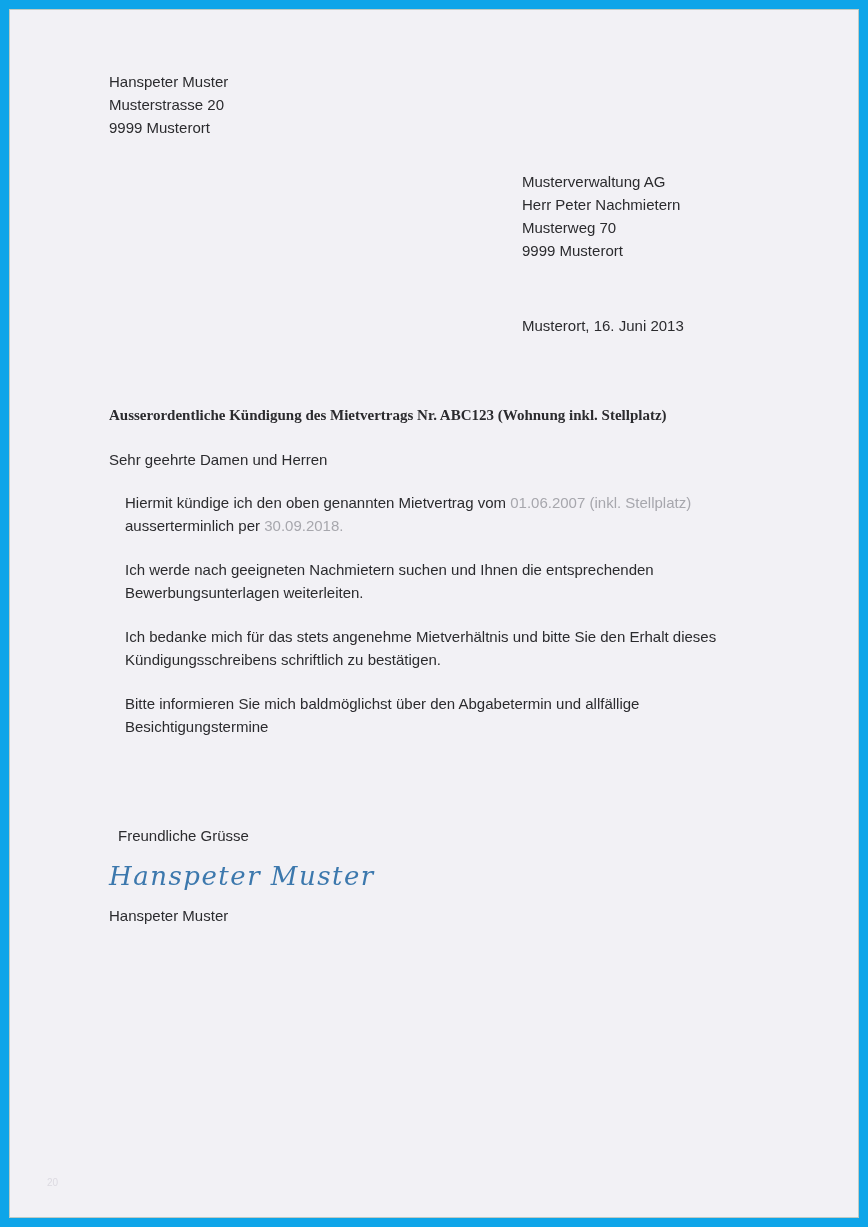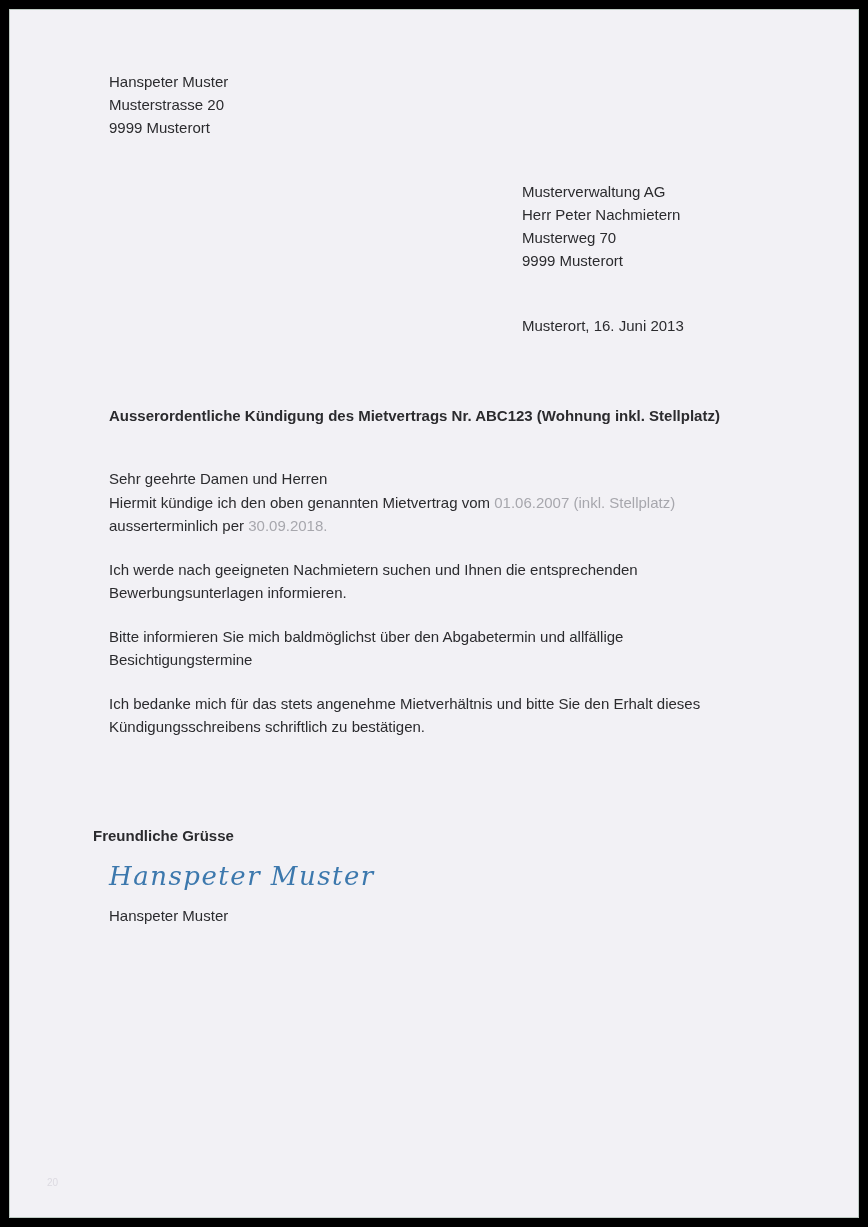--- a/index.html
+++ b/index.html
@@ -2,38 +2,38 @@
 <html><head>
 <meta charset="utf-8">
 <style>
   html, body { margin: 0; padding: 0; background: #2f6e38; }
   .page {
     position: relative;
     width: 868px;
     height: 1227px;
     box-sizing: border-box;
     background: #f2f1f5;
-    border: 9px solid #000000;
+    border: 9px solid #0ea5e9;
     box-shadow: inset 0 0 0 1px rgba(40, 90, 50, 0.25);
     font-family: "Liberation Sans", sans-serif;
     font-size: 15px;
     line-height: 23px;
     color: #2b2b2e;
     overflow: hidden;
   }
   .abs { position: absolute; }
   .sender-block   { left: 100px; top: 61px;  }
-  .recipient-block{ left: 513px; top: 171px; }
+  .recipient-block{ left: 513px; top: 161px; }
   .date-line      { left: 513px; top: 305px; }
-  .subject-line   { left: 100px; top: 395px; font-weight: bold; white-space: nowrap; }
-  .salutation     { left: 100px; top: 458px; }
+  .subject-line   { left: 100px; top: 395px; font-weight: bold; white-space: nowrap; font-family: Liberation Serif, serif; }
+  .salutation     { left: 100px; top: 439px; }
   .body-col       { left: 100px; top: 482px; width: 648px; }
-  .body-col p     { margin: 0 0 21px 0; }
+  .body-col p     { margin: 0 0 21px 16px; }
   .muted          { color: #a7a7ad; }
-  .closing        { left: 84px; top: 815px; font-weight: bold; }
+  .closing        { left: 109px; top: 815px; }
   .signature {
     left: 100px; top: 850px;
     font-family: "DejaVu Serif", serif;
     font-style: italic;
     font-size: 26px;
     line-height: 34px;
     letter-spacing: 1.5px;
     color: #3c78ad;
   }
   .signer-name    { left: 100px; top: 895px; }
@@ -63,23 +63,23 @@
   </div>
 
   <div class="abs date-line">Musterort, 16. Juni 2013</div>
 
   <div class="abs subject-line">Ausserordentliche Kündigung des Mietvertrags Nr. ABC123 (Wohnung inkl. Stellplatz)</div>
 
   <div class="abs salutation">Sehr geehrte Damen und Herren</div>
 
   <div class="abs body-col">
     <p><span>Hiermit kündige ich den oben genannten Mietvertrag vom </span><span class="muted">01.06.2007 (inkl. Stellplatz)</span><span> ausserterminlich per </span><span class="muted">30.09.2018.</span></p>
-    <p>Ich werde nach geeigneten Nachmietern suchen und Ihnen die entsprechenden Bewerbungsunterlagen informieren.</p>
+    <p>Ich werde nach geeigneten Nachmietern suchen und Ihnen die entsprechenden Bewerbungsunterlagen weiterleiten.</p>
+    <p>Ich bedanke mich für das stets angenehme Mietverhältnis und bitte Sie den Erhalt dieses Kündigungsschreibens schriftlich zu bestätigen.</p>
     <p>Bitte informieren Sie mich baldmöglichst über den Abgabetermin und allfällige Besichtigungstermine</p>
-    <p>Ich bedanke mich für das stets angenehme Mietverhältnis und bitte Sie den Erhalt dieses Kündigungsschreibens schriftlich zu bestätigen.</p>
   </div>
 
   <div class="abs closing">Freundliche Grüsse</div>
 
   <div class="abs signature">Hanspeter Muster</div>
 
   <div class="abs signer-name">Hanspeter Muster</div>
 
   <div class="abs page-number">20</div>
 

